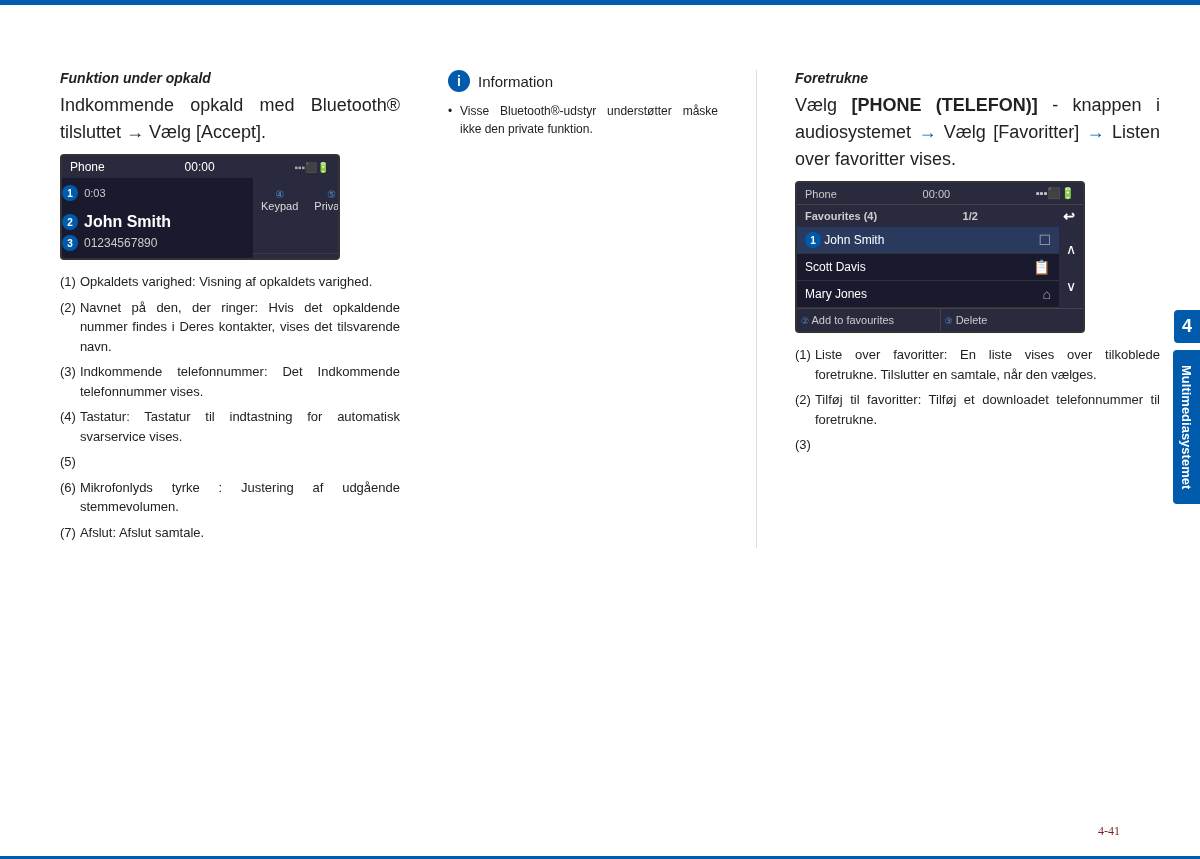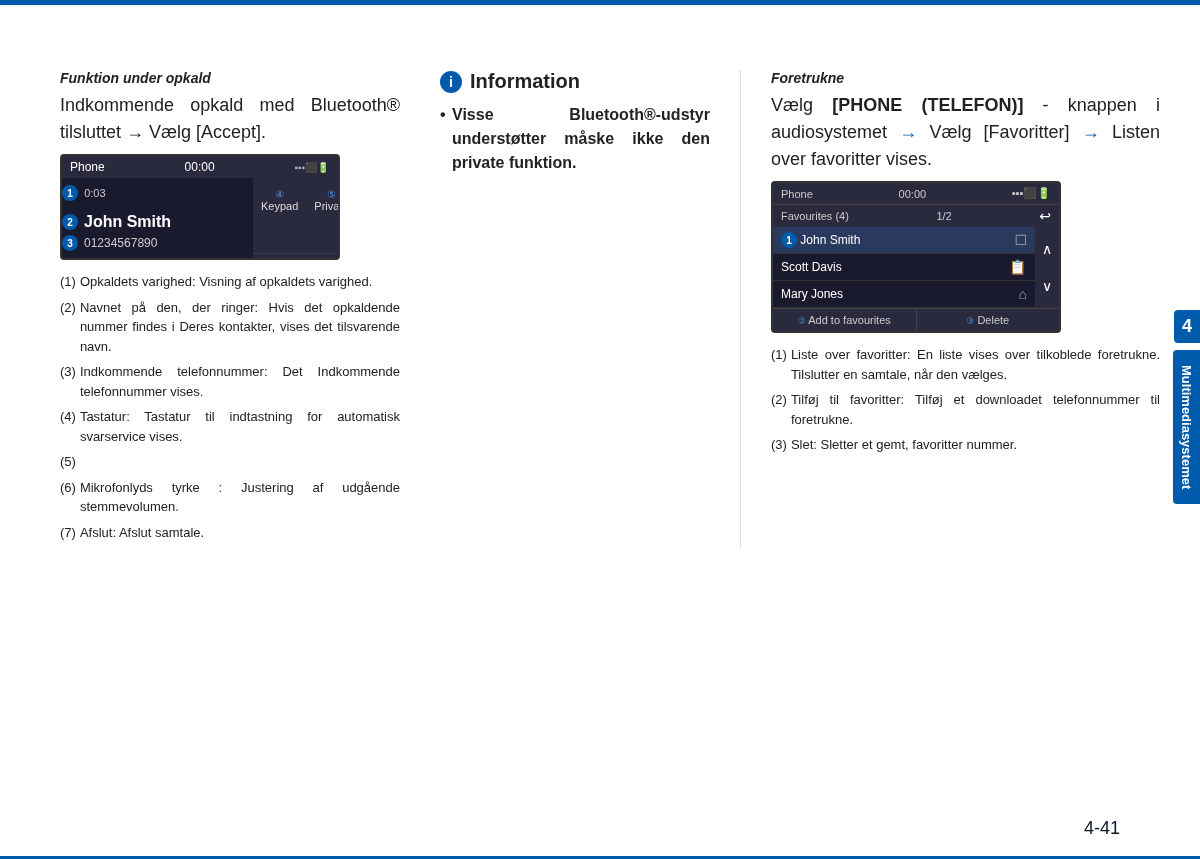--- a/index.html
+++ b/index.html
@@ -26,21 +26,21 @@
       position: absolute;
       top: 0; left: 0; right: 0;
       height: 5px;
       background: #005bac;
     }
 
     .content-area {
       display: flex;
       flex-direction: row;
       padding: 30px 40px 20px 60px;
-      gap: 0;
+      gap: 8px;
     }
 
     
     .left-col {
       flex: 0 0 360px;
       padding-right: 20px;
     }
 
     
     .mid-col {
@@ -206,37 +206,37 @@
       display: flex;
       align-items: center;
       justify-content: center;
       color: #fff;
       font-weight: bold;
       font-size: 14px;
       flex-shrink: 0;
     }
 
     .info-title {
-      font-size: 20px;
-      font-weight: bold;
+      font-size: 15px;
+      font-weight: normal;
       color: #222;
     }
 
     .info-list {
       list-style: none;
       padding: 0;
     }
 
     .info-list li {
       padding-left: 12px;
       position: relative;
       margin-bottom: 8px;
-      font-size: 16px;
+      font-size: 12px;
       line-height: 1.5;
-      font-weight: bold;
+      font-weight: normal;
       text-align: justify;
     }
 
     .info-list li::before {
       content: '•';
       position: absolute;
       left: 0;
       top: 0;
     }
 
@@ -264,20 +264,21 @@
 
     .fav-subheader {
       background: #2a2a3e;
       display: flex;
       justify-content: space-between;
       align-items: center;
       padding: 3px 8px;
       font-size: 11px;
       color: #ccc;
       border-top: 1px solid #444;
+      font-weight: bold;
     }
 
     .fav-row {
       display: flex;
       align-items: center;
       justify-content: space-between;
       padding: 5px 8px;
       border-bottom: 1px solid #333;
       font-size: 12px;
     }
@@ -297,21 +298,21 @@
     }
 
     .fav-footer {
       background: #2a2a3e;
       display: flex;
       border-top: 1px solid #444;
     }
 
     .fav-footer-btn {
       flex: 1;
-      text-align: center;
+      text-align: left;
       padding: 5px 4px;
       font-size: 11px;
       color: #ccc;
       border-right: 1px solid #444;
     }
 
     .fav-footer-btn:last-child {
       border-right: none;
     }
 
@@ -345,22 +346,23 @@
       font-size: 18px;
       font-weight: bold;
       border-radius: 4px 0 0 4px;
     }
 
     
     .page-number {
       position: absolute;
       bottom: 20px;
       right: 80px;
-      font-size: 18px;
-      color: #0f172a;
+      font-size: 12px;
+      color: #7f1d1d;
+      font-family: Liberation Serif, serif;
     }
 
     .circle-num {
       display: inline-flex;
       width: 16px;
       height: 16px;
       border-radius: 50%;
       background: #005bac;
       color: #fff;
       font-size: 10px;
@@ -581,21 +583,20 @@
         <li>
           <span class="num">(1)</span>
           <span>Liste over favoritter: En liste vises over tilkoblede foretrukne. Tilslutter en samtale, når den vælges.</span>
         </li>
         <li>
           <span class="num">(2)</span>
           <span>Tilføj til favoritter: Tilføj et downloadet telefonnummer til foretrukne.</span>
         </li>
         <li>
           <span class="num">(3)</span>
-          <span>Slet: Sletter et gemt, favoritter nummer.</span>
         </li>
       </ul>
     </div>
   </div>
 
   <div class="side-tab-num">4</div>
   <div class="side-tab">Multimediasystemet</div>
 
   <div class="page-number">4-41</div>
 

